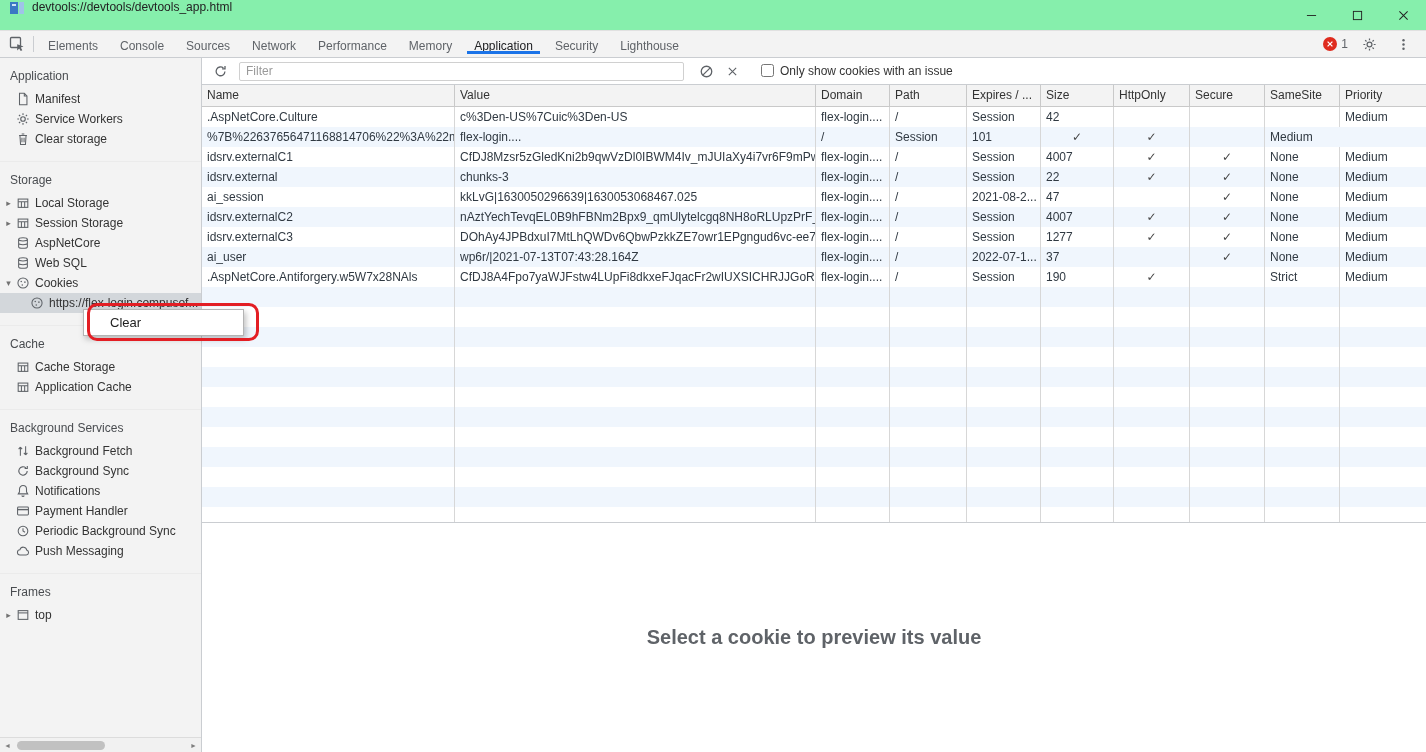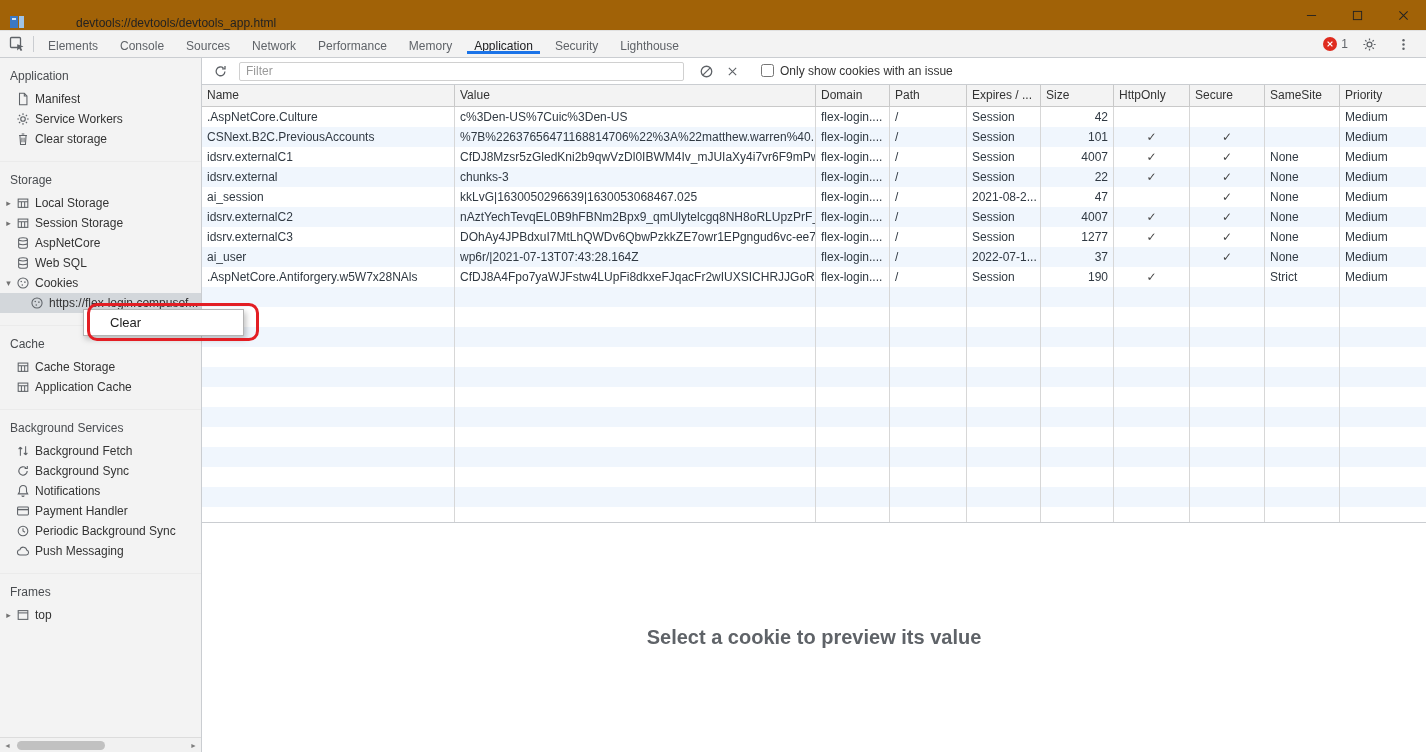--- a/index.html
+++ b/index.html
@@ -1,21 +1,21 @@
 <!DOCTYPE html>
 <html><head>
 <meta charset="utf-8">
 <style>
   * { margin:0; padding:0; box-sizing:border-box; }
   html,body { width:1426px; height:752px; overflow:hidden; }
   body { font-family:"Liberation Sans","DejaVu Sans",sans-serif; font-size:12px; color:#333; background:#fff; }
   .window { position:relative; width:1426px; height:752px; background:#fff; box-shadow:inset 0 0 0 1px #9a9a9a; overflow:hidden; }
 
   
-  .titlebar { height:30px; display:flex; align-items:flex-end; padding-left:9px; background:#a16207;gap:44px; }
+  .titlebar { height:30px; display:flex; align-items:flex-start; padding-left:9px; background:#86efac; }
   .app-icon { width:16px; height:16px; margin-right:7px; display:inline-flex; }
   .window-title { font-size:12px; color:#222; flex:1; white-space:nowrap; overflow:hidden; }
   .win-controls { display:flex; height:30px; }
   .win-btn { width:46px; height:30px; display:flex; align-items:center; justify-content:center; color:#222; cursor:default; }
 
   
   .tabbar { height:28px; background:#f3f3f3; border-top:1px solid #e1e1e1; border-bottom:1px solid #cacdd1; display:flex; align-items:center; padding:0 4px; }
   .icon-btn { width:26px; height:24px; display:flex; align-items:center; justify-content:center; color:#5f6368; cursor:pointer; }
   .vdivider { width:1px; height:16px; background:#cacdd1; margin:0 3px; }
   .tabs { display:flex; height:20px; }
@@ -59,21 +59,21 @@
   .cookies-table { flex:none; }
   .grid-cols { display:grid; grid-template-columns:253px 361px 74px 77px 74px 73px 76px 75px 75px minmax(0,1fr); }
   .table-header { height:22px; background:#f3f3f3; border-bottom:1px solid #c9c9c9; }
   .th { border-right:1px solid #c9c9c9; padding:0 5px; line-height:21px; color:#333; white-space:nowrap; overflow:hidden; cursor:pointer; }
   .th:last-child { border-right:none; }
   .table-body { height:416px; overflow:hidden; border-bottom:1px solid #cacdd1; }
   .tr { height:20px; }
   .tr:nth-child(even) { background:#f0f6fd; }
   .td { border-right:1px solid #d7d7d7; padding:0 5px; line-height:20px; color:#303942; white-space:nowrap; overflow:hidden; }
   .td:last-child { border-right:none; }
-  .td.num { text-align:right; }
+  .td.num { text-align:left; }
   .td.check { text-align:center; color:#454545; }
 
   .preview-pane { flex:1; display:flex; align-items:center; justify-content:center; background:#fff; }
   .preview-text { color:#5f6368; font-size:20px; font-weight:bold; }
 
   
   .context-menu { position:absolute; left:83px; top:309px; width:161px; background:#fff; border:1px solid #b4b4b4; box-shadow:2px 3px 6px rgba(0,0,0,.25); z-index:20; padding:1px 0; }
   .context-menu-item { height:23px; line-height:23px; padding-left:26px; font-size:13px; color:#222; cursor:pointer; }
   .annotation-box { position:absolute; left:87px; top:303px; width:172px; height:38px; border:3px solid #e31e24; border-radius:10px; z-index:21; pointer-events:none; }
 
@@ -410,21 +410,20 @@
               <div class="td">flex-login....</div>
               <div class="td">/</div>
               <div class="td">Session</div>
               <div class="td num">42</div>
               <div class="td check"></div>
               <div class="td check"></div>
               <div class="td"></div>
               <div class="td">Medium</div>
             </div>
             <div class="tr grid-cols">
-              <div class="td">CSNext.B2C.PreviousAccounts</div>
               <div class="td">%7B%22637656471168814706%22%3A%22matthew.warren%40...</div>
               <div class="td">flex-login....</div>
               <div class="td">/</div>
               <div class="td">Session</div>
               <div class="td num">101</div>
               <div class="td check">✓</div>
               <div class="td check">✓</div>
               <div class="td"></div>
               <div class="td">Medium</div>
             </div>

